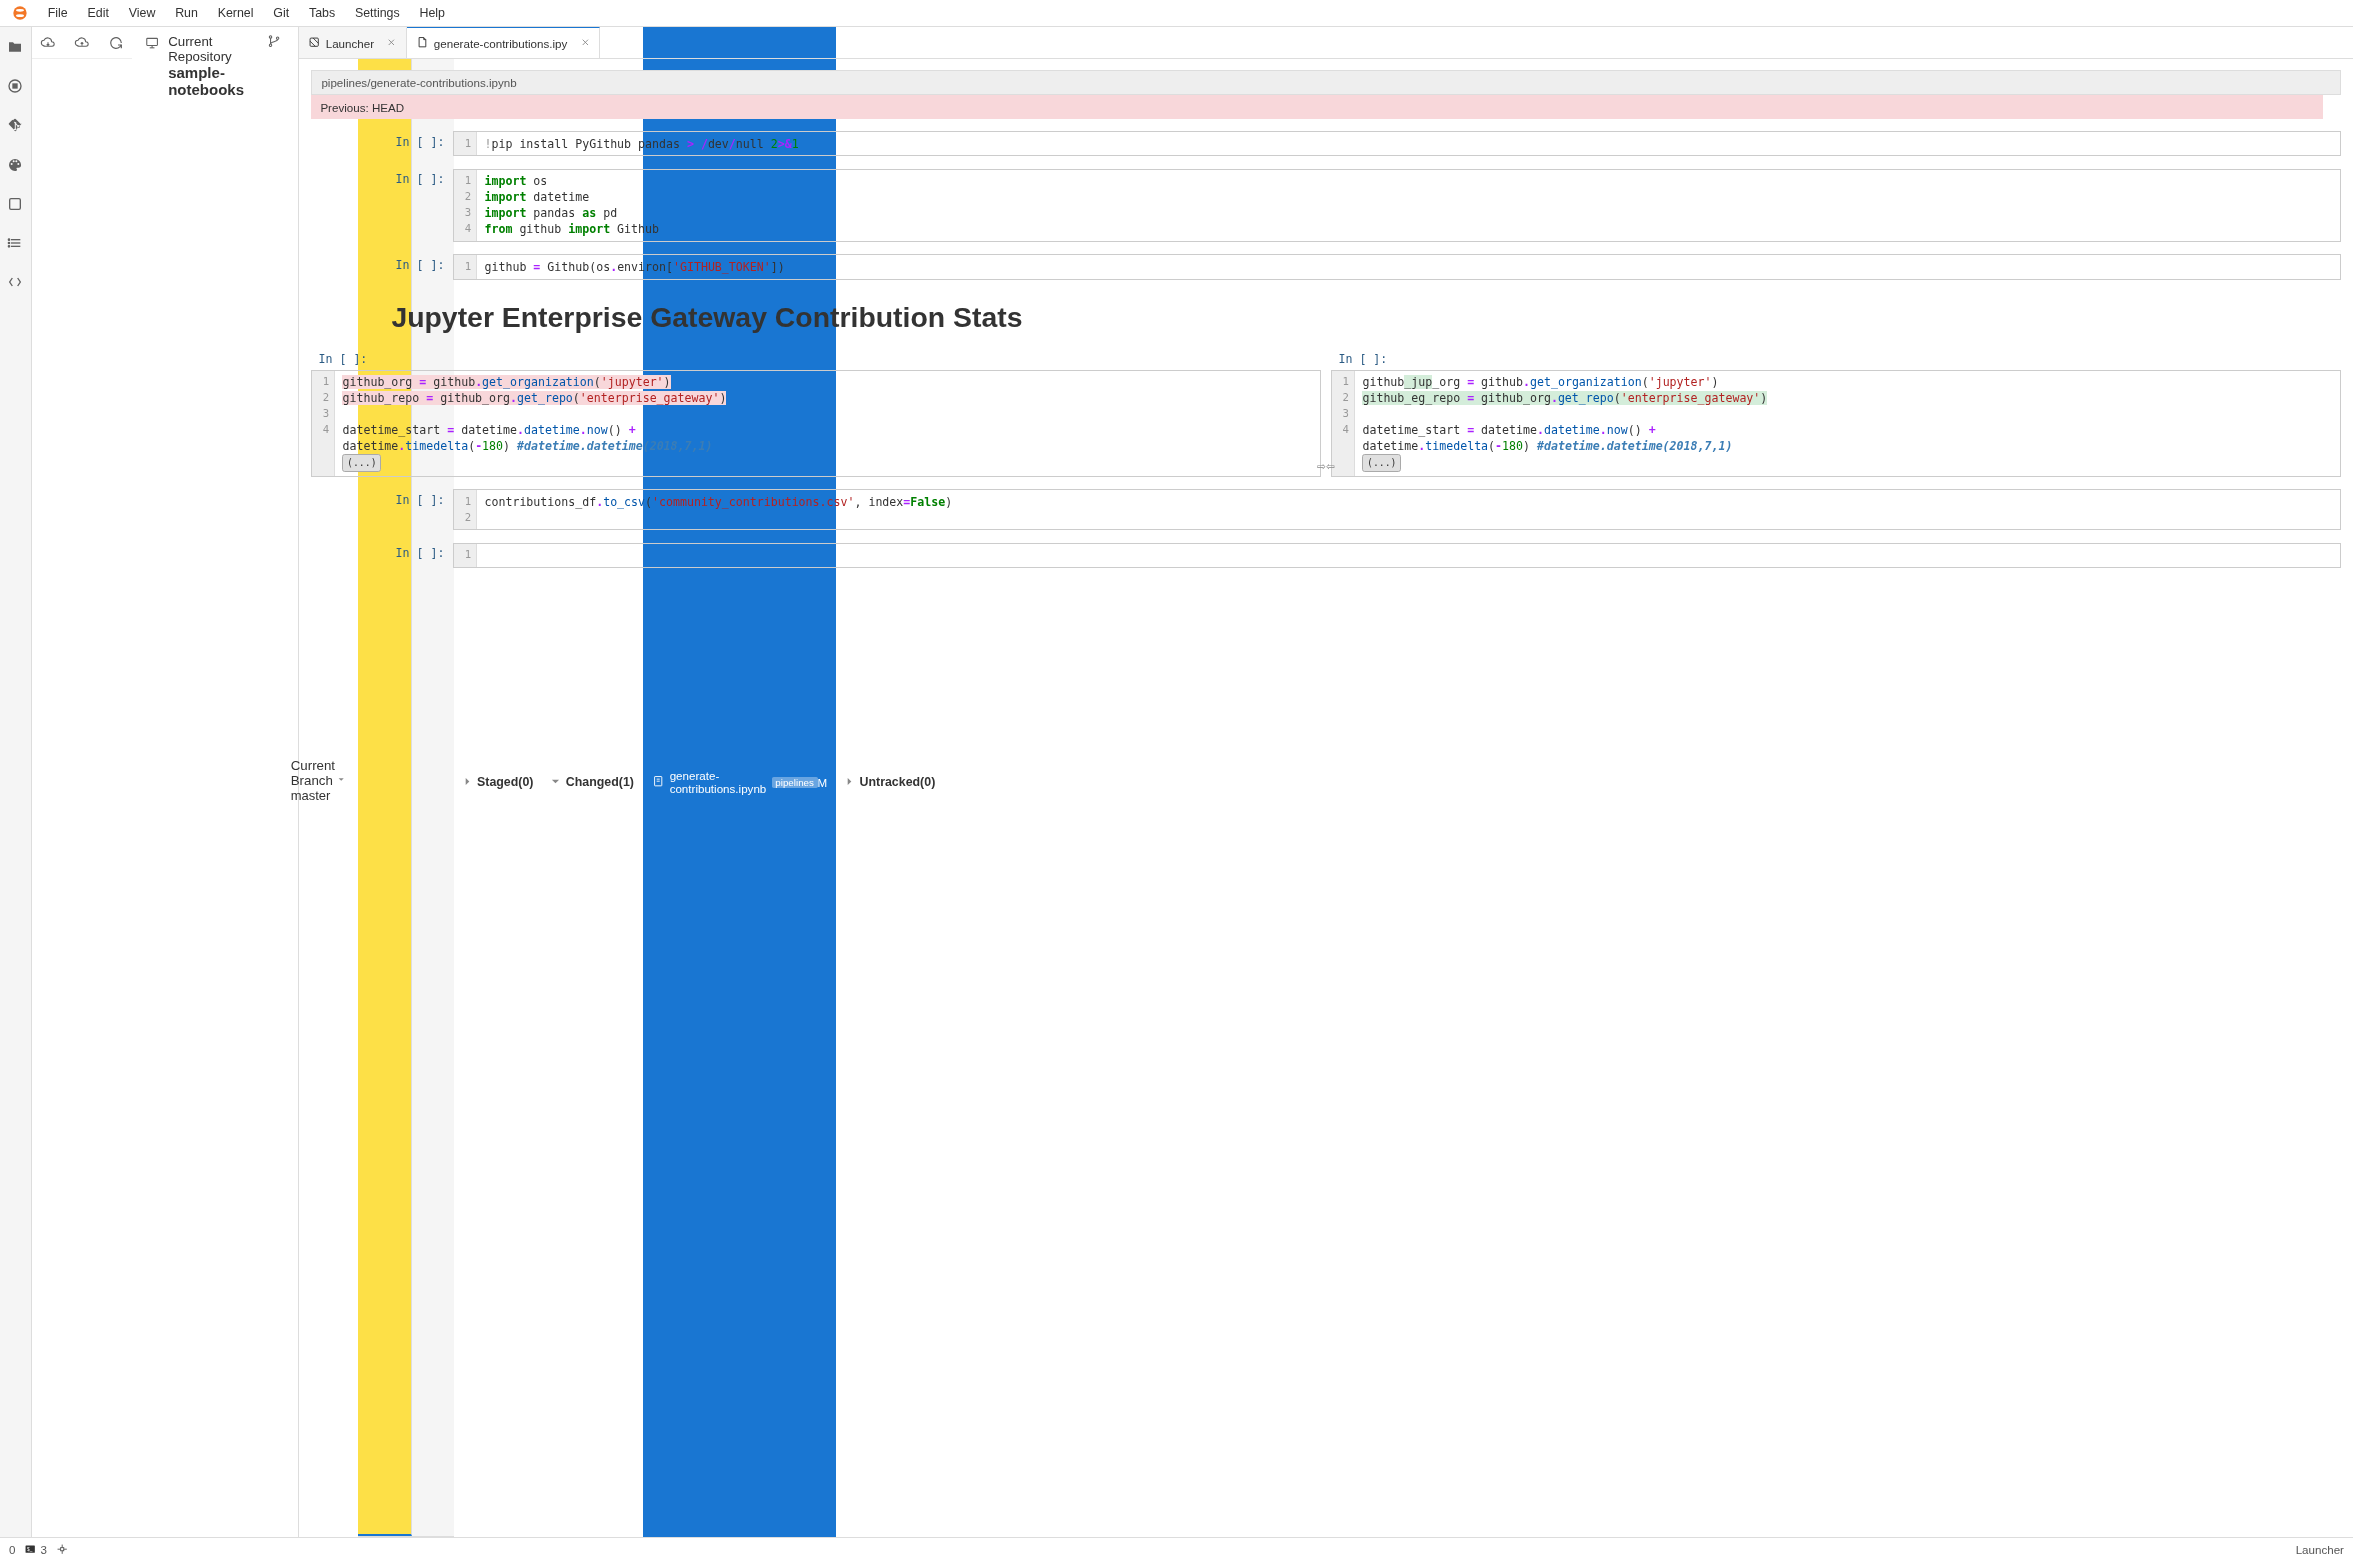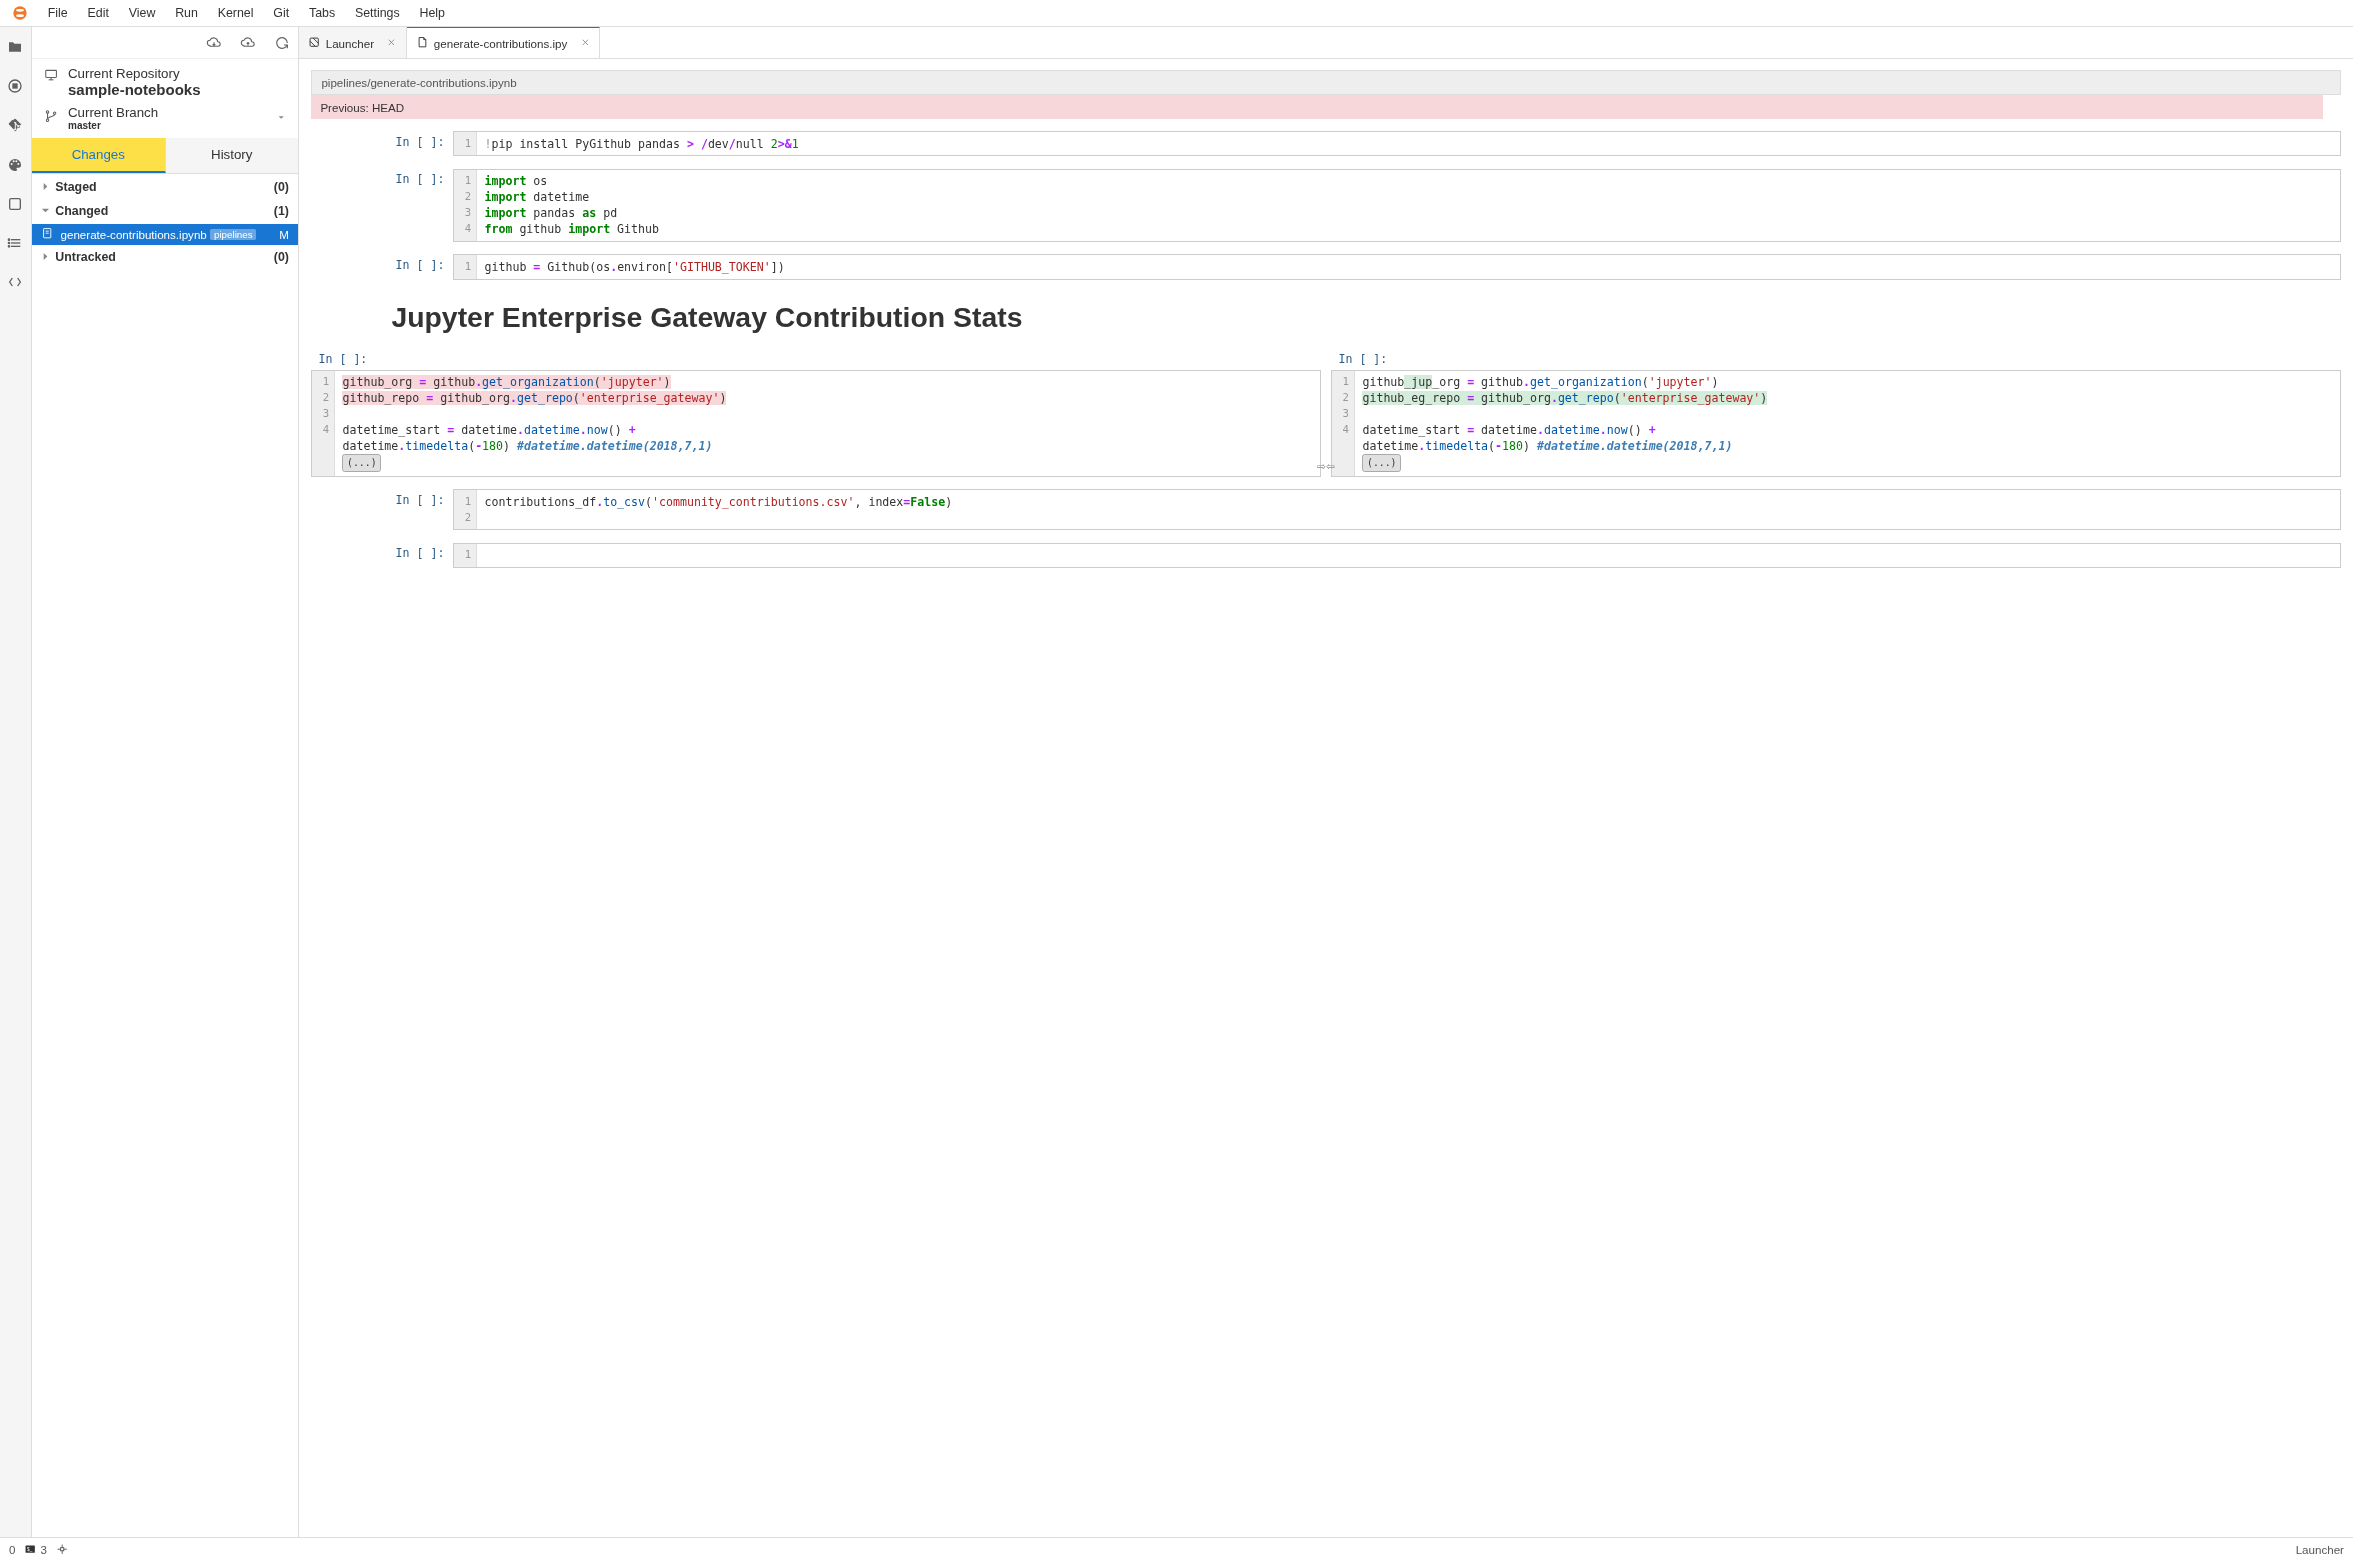--- a/index.html
+++ b/index.html
@@ -13,36 +13,36 @@
 
 
 .main { display: flex; height: calc(100% - 27px - 23px); }
 
 
 .activity-bar { width: 32px; background: #f5f5f5; border-right: 0.9px solid #ddd; display: flex; flex-direction: column; align-items: center; padding-top: 9px; gap: 18px; }
 .activity-bar .act-icon { width: 21.3px; height: 21.3px; display: flex; align-items: center; justify-content: center; cursor: pointer; color: #616161; }
 .activity-bar .act-icon svg { width: 16px; height: 16px; }
 
 
-.git-sidebar { width: 267px; border-right: 0.9px solid #ddd; display: flex; flex-direction: column; }
+.git-sidebar { width: 267px; border-right: 0.9px solid #ddd; display: flex; flex-direction: row; }
 .git-toolbar { display: flex; justify-content: flex-end; align-items: center; height: 32px; border-bottom: 0.9px solid #eee; padding: 0 7.1px; gap: 16px; }
 .git-toolbar .tb-icon { width: 18px; height: 18px; color: #616161; cursor: pointer; display:flex; align-items:center; justify-content:center;}
 .git-toolbar .tb-icon svg { width: 16px; height: 16px; }
 
 .repo-block { padding: 7.1px 10.7px 3.6px 36px; position: relative; }
 .repo-block .side-icon { position: absolute; left: 12.4px; top: 9px; color: #616161; }
 .repo-block .side-icon svg { width: 14.2px; height: 14.2px; }
 .repo-block .label { font-size: 13.3px; color: #333; }
 .repo-block .value { font-size: 15px; font-weight: 600; }
 .branch-block { padding: 3.6px 10.7px 7.1px 36px; position: relative; display:flex; align-items:center; }
 .branch-block .side-icon { position: absolute; left: 12.4px; top: 7.1px; color: #616161; }
 .branch-block .side-icon svg { width: 14.2px; height: 14.2px; }
 .branch-block .texts { flex:1; }
 .branch-block .label { font-size: 13.3px; }
-.branch-block .value { font-size: 10px; font-weight: 700; }
+.branch-block .value { font-size: 13px; font-weight: 400; }
 .branch-block .chev { color:#888; }
 .branch-block .chev svg{width:12.4px;height:12.4px;}
 
 .side-tabs { display: flex; border-bottom: 0.9px solid #ddd; }
 .side-tabs .stab { flex: 1; text-align: center; padding: 9px 0; font-size: 13.3px; cursor: pointer; background:#f5f5f5; border-right:0.9px solid #ddd;}
 .side-tabs .stab:last-child{border-right:none;}
 .side-tabs .stab.active { border-bottom: 2.7px solid #1976d2; color: #1976d2; font-weight: 500; background:#fde047;}
 
 .section-row { display: flex; align-items: center; padding: 5.3px 9px; font-size: 12.4px; cursor: pointer; }
 .section-row .arrow { width: 10.7px; color: #888; }

